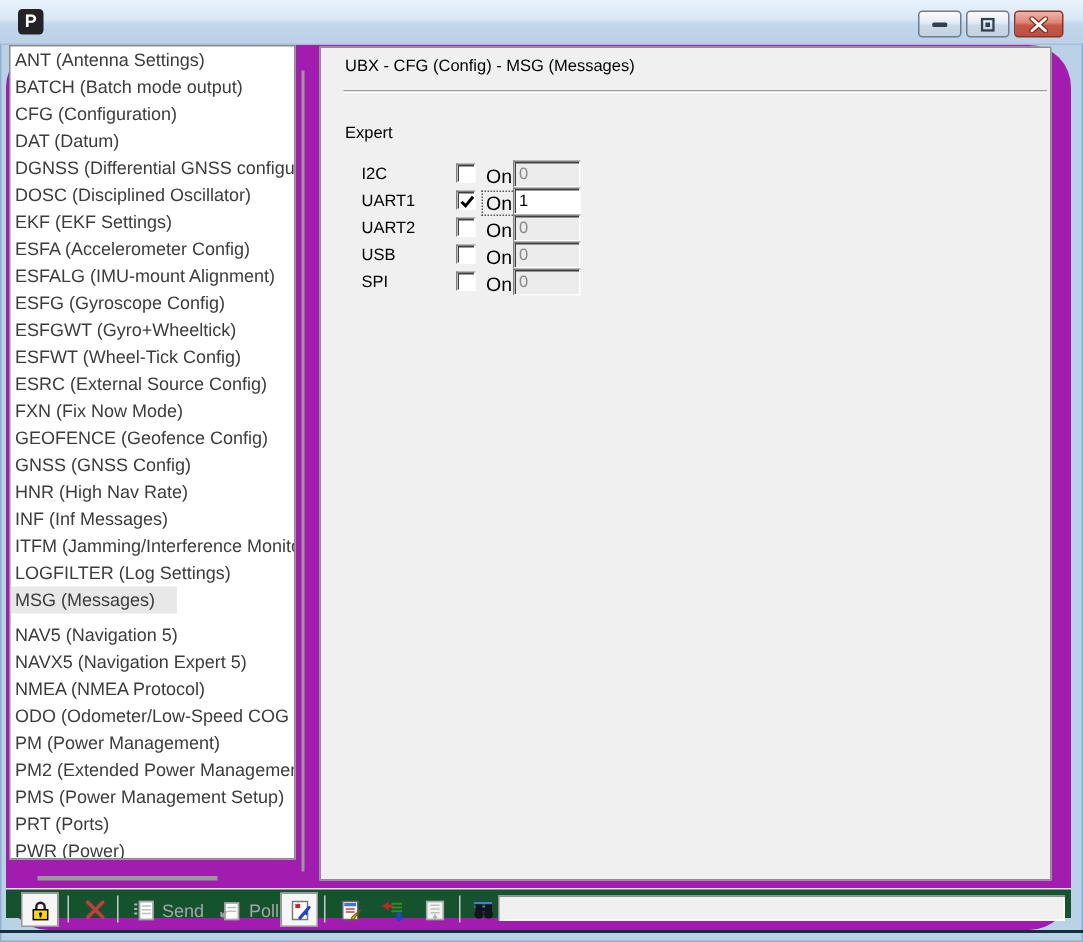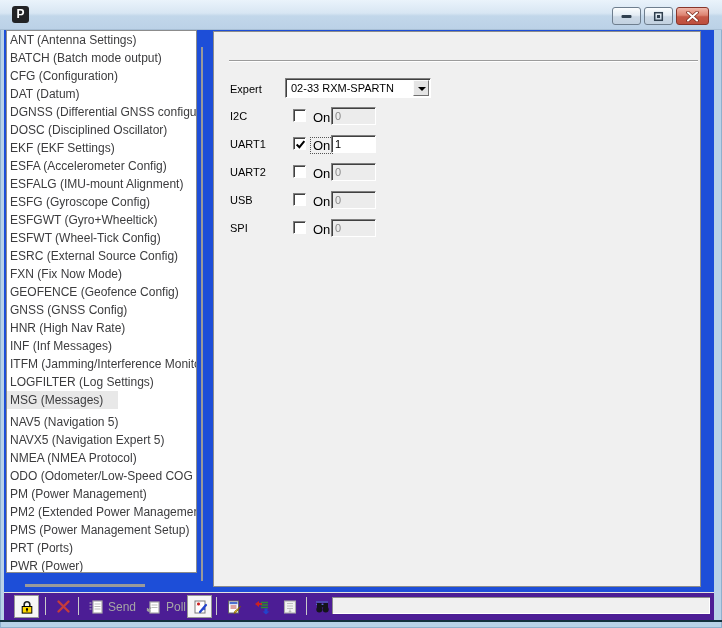--- a/index.html
+++ b/index.html
@@ -18,21 +18,21 @@
     text-align:center; line-height:17px; }
   .title-text { position:absolute; left:37px; top:7px; font-size:13px; color:#161616; }
   .win-btn { position:absolute; top:7px; height:18px; border-radius:3px;
     border:1px solid #6e7e8e; display:flex; align-items:center; justify-content:center; }
   .btn-min   { left:612px; width:29px; background:linear-gradient(180deg,#fbfdfe 0%,#e3ecf4 45%,#ccd9e6 55%,#c3d2e1 100%); }
   .btn-restore{ left:644px; width:29px; background:linear-gradient(180deg,#fbfdfe 0%,#e3ecf4 45%,#ccd9e6 55%,#c3d2e1 100%); }
   .btn-close { left:676px; width:33px; border-color:#87352a;
     background:linear-gradient(180deg,#f0b6a9 0%,#dd8472 45%,#c65847 55%,#bd4f3e 100%); }
 
   
-  .client { position:absolute; left:4px; top:30px; width:710px; height:590px; background:#1d4ed8; }
+  .client { position:absolute; left:4px; top:30px; width:710px; height:590px; background:#a21caf;border-radius:28px; }
 
   
   .listbox { position:absolute; left:2px; top:0px; width:191px; height:543px;
     background:#fff; border:1px solid #8c8c8c; overflow:hidden; }
   .list-item { height:18px; line-height:18px; padding-left:3px; font-size:12px;
     color:#3c3c3e; white-space:nowrap; overflow:hidden; }
   .list-item.selected { background:#e8e8e8; display:inline-block; min-width:0; padding-right:15px; }
   .vscroll-thumb { position:absolute; left:197px; top:17px; width:2px; height:534px; background:#9a9a9a; }
   .hscroll-thumb { position:absolute; left:21px; top:554px; width:120px; height:3px; background:#9a9a9a; }
 
@@ -44,35 +44,35 @@
     border-top:1px solid #9c9c9c; border-bottom:1px solid #fff; }
   .message-label { position:absolute; left:16px; top:51px; font-size:11px; color:#000; }
   .combo { position:absolute; left:71px; top:46px; width:146px; height:20px; background:#fff;
     border:1px solid; border-color:#808080 #fff #fff #808080; box-shadow:inset 1px 1px 0 #404040; }
   .combo-value { position:absolute; left:5px; top:3px; font-size:11px; color:#000; white-space:nowrap; }
   .combo-btn { position:absolute; right:1px; top:1px; width:16px; height:16px; background:#e4e4e4;
     border:1px solid; border-color:#fbfbfb #6f6f6f #6f6f6f #fbfbfb; }
   .combo-arrow { position:absolute; left:4px; top:6px; width:0; height:0;
     border-left:4px solid transparent; border-right:4px solid transparent; border-top:4px solid #000; }
 
-  .msg-rows { position:absolute; left:16px; top:75px; display:flex; flex-direction:column; gap:10px; }
+  .msg-rows { position:absolute; left:27px; top:75px; display:flex; flex-direction:column; gap:0; }
   .msg-row { position:relative; height:18px; width:260px; }
   .row-label { position:absolute; left:0; top:3px; font-size:11px; color:#000; }
   .checkbox { position:absolute; left:63px; top:2px; width:13px; height:13px; background:#fff;
     border:1px solid; border-color:#808080 #fff #fff #808080; box-shadow:inset 1px 1px 0 #404040; }
   .checkbox svg { position:absolute; left:1px; top:1px; }
   .on-label { position:absolute; left:81px; top:3px; font-size:13px; color:#000; padding:0 2px; }
   .on-label.focused { outline:1px dotted #555; }
   .edit { position:absolute; left:101px; top:0px; width:45px; height:18px; font-family:"Liberation Sans",sans-serif;
     font-size:11px; padding:1px 3px; background:#fff; color:#000;
     border:1px solid; border-color:#808080 #fff #fff #808080; box-shadow:inset 1px 1px 0 #404040; outline:none; }
   .edit.disabled { background:#ececec; color:#8a8a8a; }
 
   
-  .toolbar { position:absolute; left:4px; top:592px; width:710px; height:30px; background:#4c1d95;
+  .toolbar { position:absolute; left:4px; top:592px; width:710px; height:20px; background:#14532d;
     border-top:1px solid #e2e2e2; }
   .tb-btn { position:absolute; top:2px; height:23px; display:flex; align-items:center; justify-content:center; }
   .tb-btn.bordered { border:1px solid #979797; background:#f6f6f6; }
   .tb-sep { position:absolute; top:4px; width:1px; height:18px; background:#c9c9c9; }
   .tb-label { font-size:12px; color:#a6a6a6; margin-left:4px; }
   .status-field { position:absolute; left:328px; top:4px; width:378px; height:17px; background:#f0f0f0;
     box-shadow:inset 1px 1px 0 #8c8c8c, inset -1px -1px 0 #ffffff; }
 
   .bottom-dark { position:absolute; left:0px; top:620px; width:722px; height:2px; background:#13313d; }
 </style>
@@ -102,29 +102,24 @@
     </div>
   </div>
 
   <div class="client">
 
     <div class="listbox"><div class="list-item">ANT (Antenna Settings)</div><div class="list-item">BATCH (Batch mode output)</div><div class="list-item">CFG (Configuration)</div><div class="list-item">DAT (Datum)</div><div class="list-item">DGNSS (Differential GNSS configuration)</div><div class="list-item">DOSC (Disciplined Oscillator)</div><div class="list-item">EKF (EKF Settings)</div><div class="list-item">ESFA (Accelerometer Config)</div><div class="list-item">ESFALG (IMU-mount Alignment)</div><div class="list-item">ESFG (Gyroscope Config)</div><div class="list-item">ESFGWT (Gyro+Wheeltick)</div><div class="list-item">ESFWT (Wheel-Tick Config)</div><div class="list-item">ESRC (External Source Config)</div><div class="list-item">FXN (Fix Now Mode)</div><div class="list-item">GEOFENCE (Geofence Config)</div><div class="list-item">GNSS (GNSS Config)</div><div class="list-item">HNR (High Nav Rate)</div><div class="list-item">INF (Inf Messages)</div><div class="list-item">ITFM (Jamming/Interference Monitor)</div><div class="list-item">LOGFILTER (Log Settings)</div><div class="list-item selected">MSG (Messages)</div><div class="list-item">NAV5 (Navigation 5)</div><div class="list-item">NAVX5 (Navigation Expert 5)</div><div class="list-item">NMEA (NMEA Protocol)</div><div class="list-item">ODO (Odometer/Low-Speed COG engine)</div><div class="list-item">PM (Power Management)</div><div class="list-item">PM2 (Extended Power Management)</div><div class="list-item">PMS (Power Management Setup)</div><div class="list-item">PRT (Ports)</div><div class="list-item">PWR (Power)</div></div>
     <div class="vscroll-thumb"></div>
     <div class="hscroll-thumb"></div>
 
     <div class="panel">
+      <div class="panel-header">UBX - CFG (Config) - MSG (Messages)</div>
       <div class="panel-divider"></div>
 
       <span class="message-label">Expert</span>
-      <div class="combo">
-        <span class="combo-value">02-33 RXM-SPARTN</span>
-        <span class="combo-btn">
-          <span class="combo-arrow"></span>
-        </span>
-      </div>
 
       <div class="msg-rows" id="msg-rows">
           <div class="msg-row">
             <span class="row-label">I2C</span>
             <span class="checkbox"></span>
             <span class="on-label">On</span>
             <input type="text" class="edit disabled" readonly="" value="0" style="">
           </div>
           <div class="msg-row">
             <span class="row-label">UART1</span>

